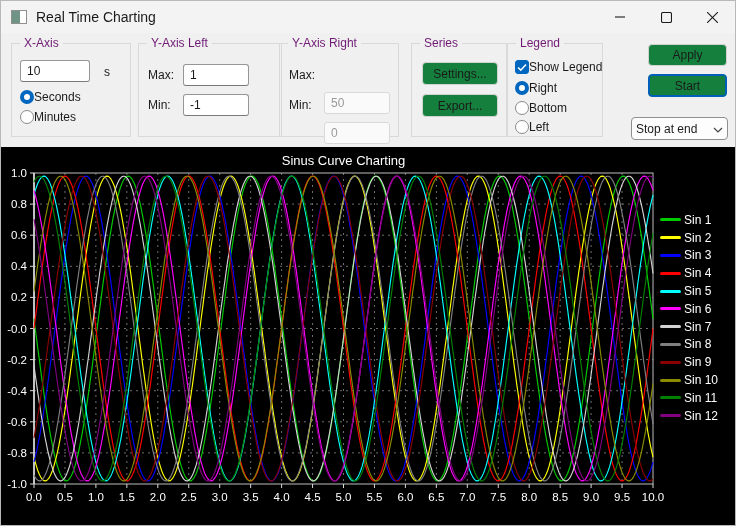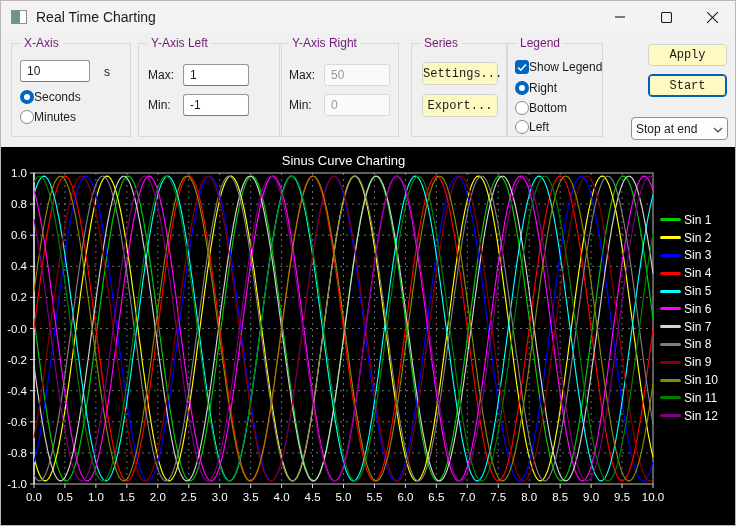--- a/index.html
+++ b/index.html
@@ -24,34 +24,34 @@
                     font-size:12px; color:#701a75; white-space:nowrap; }
   .gb-xaxis  { left:10px;  width:120px; }
   .gb-yleft  { left:137px; width:144px; }
   .gb-yright { left:278px; width:120px; }
   .gb-series { left:410px; width:96px;  }
   .gb-legend { left:506px; width:96px;  }
 
   .txtinput { position:absolute; height:22px; background:#ffffff; border:1px solid #969696;
               border-bottom:1px solid #7a7a7a; border-radius:3px; font-size:12px; color:#1a1a1a;
               padding:0 6px; font-family:"Liberation Sans",sans-serif; }
-  .txtinput:disabled { background:#fafafa; border-color:#d9d9d9; color:#9a9a9a; }
+  .txtinput:disabled { background:#fafafa; border-color:#d9d9d9; color:#9a9a9a;margin-top:28px; }
   .fieldlabel { position:absolute; font-size:12px; color:#1a1a1a; }
 
   .choice-row { position:absolute; display:flex; align-items:center; }
   .radio { width:14px; height:14px; border-radius:50%; border:1px solid #8a8a8a; background:#fff; flex:0 0 auto; }
   .radio.on { border:4px solid #0067c0; }
   .checkbox { width:14px; height:14px; border-radius:3px; border:1px solid #8a8a8a; background:#fff;
               display:flex; align-items:center; justify-content:center; flex:0 0 auto; }
   .checkbox.on { background:#0067c0; border-color:#0067c0; }
   .checkbox.on svg { stroke:#fff; stroke-width:1.6; fill:none; }
   .choice-label { font-size:12px; color:#1a1a1a; white-space:nowrap; }
 
-  .btn { position:absolute; background:#fef9c3; border:1px solid #d2d2d2; border-radius:4px;
-         font-size:12px; color:#1a1a1a; font-family:Liberation Mono, monospace; }
+  .btn { position:absolute; background:#15803d; border:1px solid #d2d2d2; border-radius:4px;
+         font-size:12px; color:#1a1a1a; font-family:Liberation Sans, sans-serif; }
   .btn-inside { position:absolute; left:10px; width:76px; height:23px; }
   .btn-apply { left:647px; top:43px; width:79px; height:22px; }
   .btn-start { left:647px; top:73px; width:79px; height:23px; border:1px solid #005fb8;
                box-shadow:0 0 0 1px #005fb8 inset; }
   .dropdown { position:absolute; left:630px; top:116px; width:97px; height:23px; background:#fdfdfd;
               border:1px solid #8f8f8f; border-radius:4px; display:flex; align-items:center;
               padding:0 4px; font-size:12px; color:#1a1a1a; }
   .dropdown .chev { margin-left:auto; }
   .dropdown .chev svg { stroke:#444; stroke-width:1.2; fill:none; }
 

